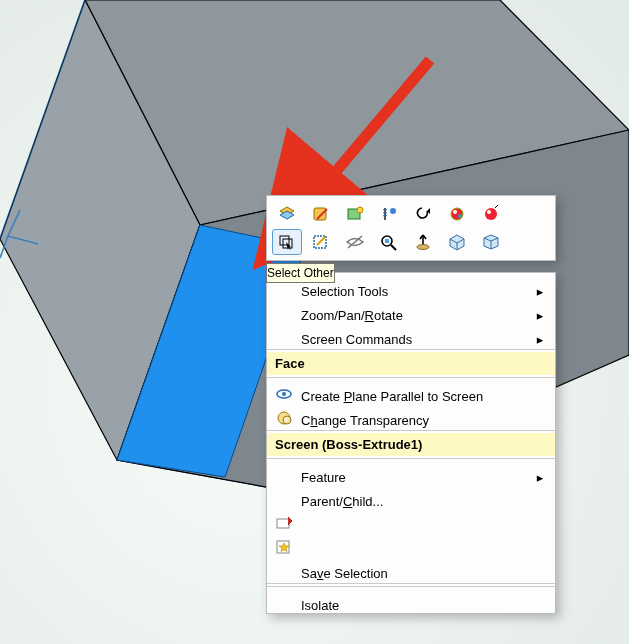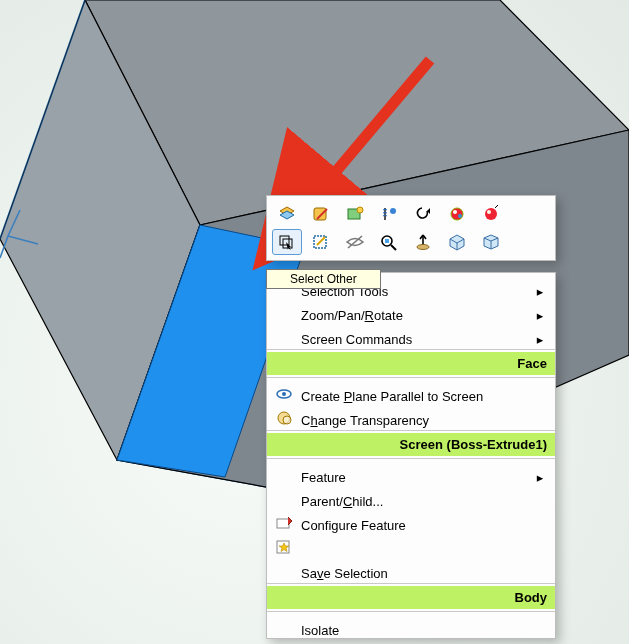--- a/index.html
+++ b/index.html
@@ -33,43 +33,42 @@
   .fly-row { display:flex; gap:6px; padding:2px 0; }
   .fly-btn {
     width: 28px; height: 24px;
     display:flex; align-items:center; justify-content:center;
     border-radius:2px;
     position:relative;
   }
   .fly-btn.active { background:#e7f1fb; outline:1px solid #5a9bd5; }
   .tooltip {
     position:absolute;
-    left:266px; top:269px;
+    left:266px; top:263px;
     background:#ffffe1;
     border:1px solid #767676;
-    padding:2px 23px;
+    padding:2px 0;
     font-size:12px;
     white-space:nowrap;
     z-index:5;
   }
   .menu {
     position:absolute;
     left:266px; top:272px;
     width:290px;
     background:#fdfdfd;
     border:1px solid #bdbdbd;
     box-shadow: 4px 4px 10px rgba(0,0,0,.25);
     padding:2px 0 0 0;
     box-sizing:border-box;
   }
   .menu-header {
     font-weight:700;
     padding:4px 8px 4px 8px;
-    background:#bef264;
-    text-align:right;
+    background:#fef9c3;
   }
   .menu-sep {
     border-top:1px solid #c9c9c9;
     margin:2px 0;
   }
   .menu-item {
     display:flex;
     align-items:flex-end;
     height:24px;
     padding:0 10px 0 6px;
@@ -304,38 +303,36 @@
       </div>
       <div class="menu-item">
         <span class="menu-icon">
           <svg width="20" height="18" viewBox="0 0 20 18">
             <g>
               <rect x="3" y="5" width="12" height="9" fill="#fff" stroke="#888"></rect>
               <path d="M14 3 L18 7 L14 11" fill="#d0322a" stroke="#8a1a12"></path>
             </g>
           </svg>
         </span>
-        <span class="menu-label">Configure Feature</span>
       </div>
       <div class="menu-item">
         <span class="menu-icon">
           <svg width="20" height="18" viewBox="0 0 20 18">
             <g>
               <rect x="3" y="3" width="12" height="12" fill="none" stroke="#888"></rect>
               <path d="M10 5 L11.5 8 L15 8 L12 10 L13 13.5 L10 11.5 L7 13.5 L8 10 L5 8 L8.5 8 Z" fill="#f5c518" stroke="#b58900" stroke-width="0.6"></path>
             </g>
           </svg>
         </span>
       </div>
       <div class="menu-item">
         <span class="menu-icon"></span>
         <span class="menu-label">Sa<u>v</u>e Selection</span>
       </div>
       <div class="menu-sep"></div>
-      <div class="menu-header">Body</div>
       <div class="menu-sep"></div>
       <div class="menu-item">
         <span class="menu-icon"></span>
         <span class="menu-label">Isolate</span>
       </div>
     </div>
 
 </div>
 
 </body></html>

